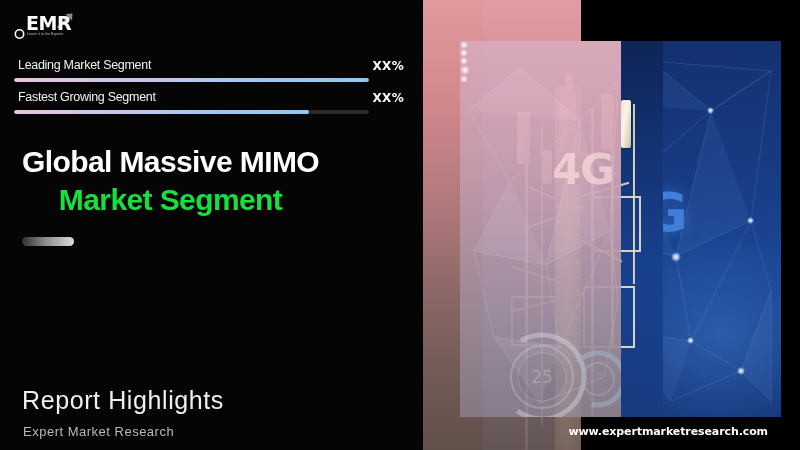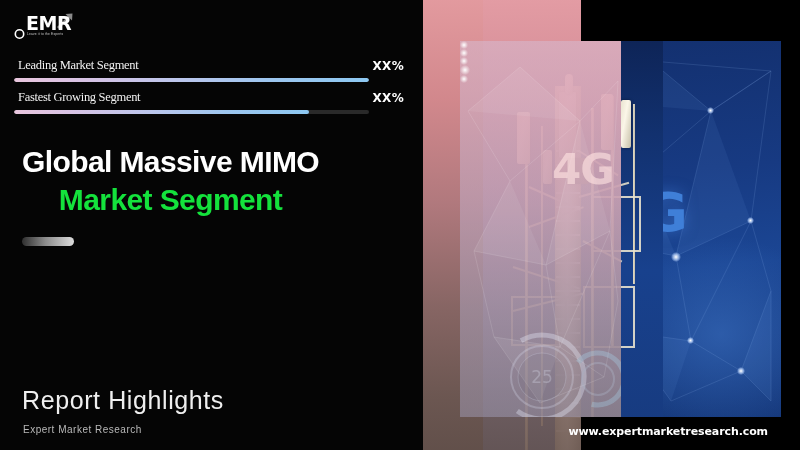--- a/index.html
+++ b/index.html
@@ -162,21 +162,21 @@
     white-space: nowrap;
   }
 
   .bar-block { position:absolute; left:14px; width:390px; }
   .bar-row {
     position: relative;
     height: 22px;
   }
   .bar-label {
     position:absolute; left:4px; top:0;
-    font-family: Liberation Serif, serif;
+    font-family: Liberation Sans, sans-serif;
     font-size: 12.5px;
     color: #f2f2f2;
     letter-spacing: -0.3px;
     white-space: nowrap;
     text-align: right;
   }
   .bar-pct {
     position:absolute; right:0; top:1px;
     font-family: "DejaVu Sans", sans-serif;
     font-size: 12px; font-weight:bold; color:#ffffff;
@@ -229,21 +229,21 @@
     position:absolute; left:22px; top:386px;
     font-family: "Liberation Sans", sans-serif;
     font-size: 25px;
     font-weight: 300;
     color: #efefef;
     letter-spacing: .6px;
   }
   .brand {
     position:absolute; left:23px; top:424px;
     font-family: "Liberation Sans", sans-serif;
-    font-size: 10px;
+    font-size: 13px;
     color: #b9b9b9;
     letter-spacing: .5px;
   }
   .site {
     position:absolute; right:32px; bottom:12px;
     font-family: "DejaVu Sans", sans-serif;
     font-size: 11px;
     font-weight: bold;
     color: #ffffff;
     letter-spacing: -0.1px;

